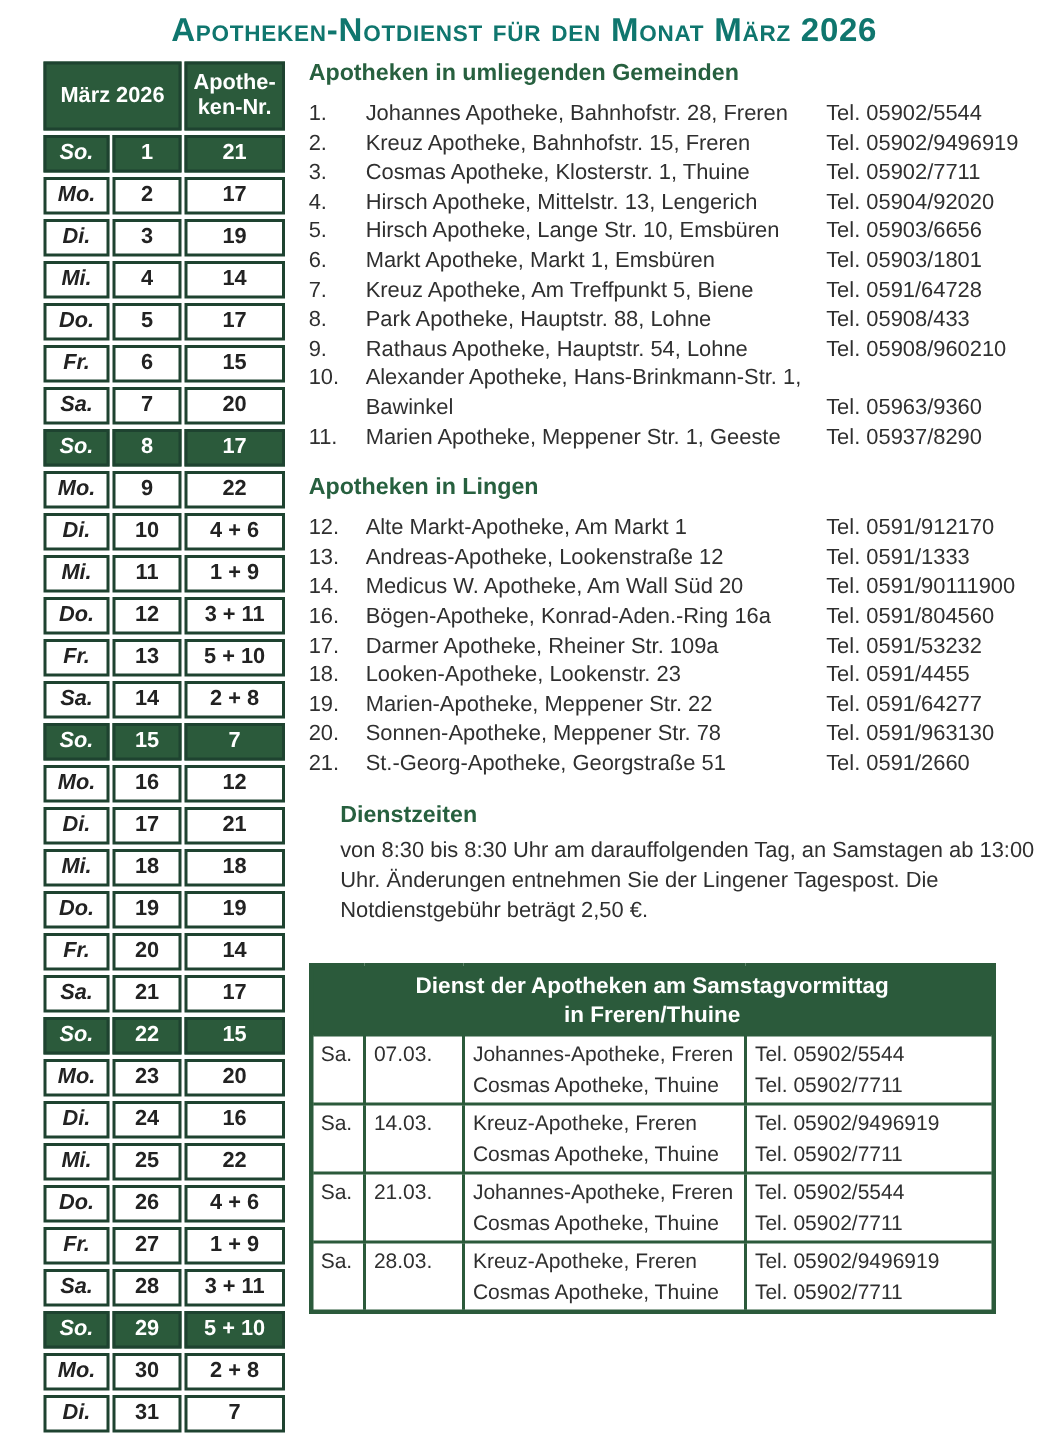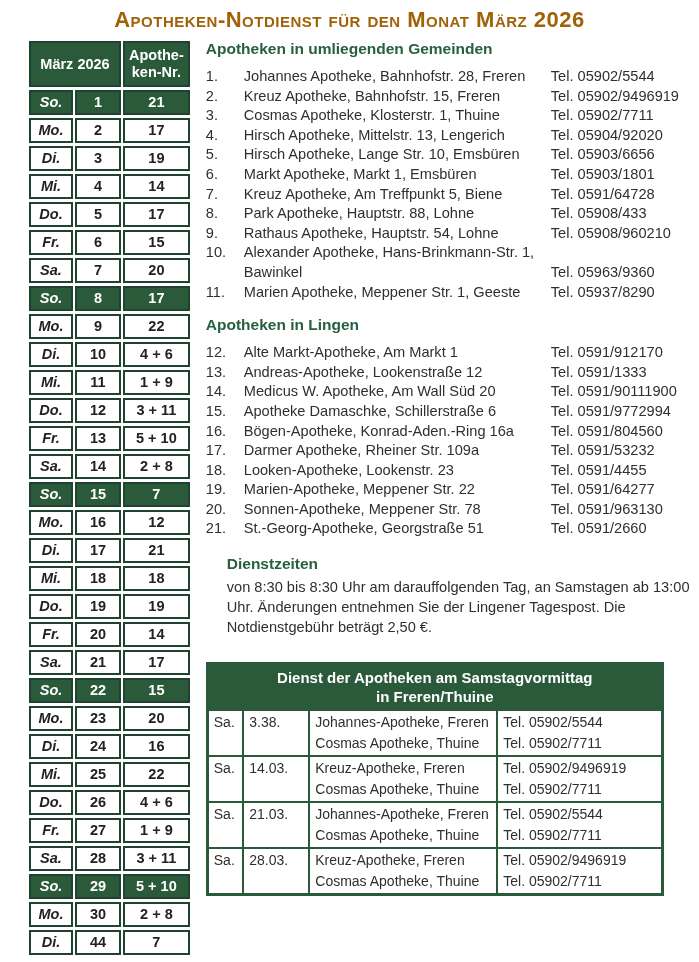--- a/index.html
+++ b/index.html
@@ -13,21 +13,21 @@
     width:699px;height:962px;overflow:hidden;
     font-family:"Liberation Sans",sans-serif;
     color:var(--text);
   }
   .page-title{
     text-align:center;
     font-variant:small-caps;
     font-weight:bold;
     font-size:22px;
     letter-spacing:.5px;
-    color:#a16207;
+    color:#0f766e;
     padding-top:7px;
     margin-bottom:5px;
   }
   .columns{display:flex;align-items:flex-start;padding-left:27px;}
 
   
   table.calendar{border-collapse:separate;border-spacing:2px 3px;}
   table.calendar th, table.calendar td{
     border:2px solid var(--border-dark);
     text-align:center;font-weight:bold;
@@ -239,21 +239,21 @@
           <td class="c-date">29</td>
           <td class="c-nr">5 + 10</td>
         </tr>
         <tr>
           <td class="c-day">Mo.</td>
           <td class="c-date">30</td>
           <td class="c-nr">2 + 8</td>
         </tr>
         <tr>
           <td class="c-day">Di.</td>
-          <td class="c-date">44</td>
+          <td class="c-date">31</td>
           <td class="c-nr">7</td>
         </tr>
       </tbody>
   </table>
 
   <div class="right-col">
 
     <div class="section">
       <div class="section-heading">Apotheken in umliegenden Gemeinden</div>
       <div>
@@ -354,27 +354,20 @@
               <div>Andreas-Apotheke, Lookenstraße 12</div>
             </span>
             <span class="ph-tel">Tel. 0591/1333</span>
           </div>
           <div class="ph-item">
             <span class="ph-num">14.</span>
             <span class="ph-name">
               <div>Medicus W. Apotheke, Am Wall Süd 20</div>
             </span>
             <span class="ph-tel">Tel. 0591/90111900</span>
-          </div>
-          <div class="ph-item">
-            <span class="ph-num">15.</span>
-            <span class="ph-name">
-              <div>Apotheke Damaschke, Schillerstraße 6</div>
-            </span>
-            <span class="ph-tel">Tel. 0591/9772994</span>
           </div>
           <div class="ph-item">
             <span class="ph-num">16.</span>
             <span class="ph-name">
               <div>Bögen-Apotheke, Konrad-Aden.-Ring 16a</div>
             </span>
             <span class="ph-tel">Tel. 0591/804560</span>
           </div>
           <div class="ph-item">
             <span class="ph-num">17.</span>
@@ -421,21 +414,21 @@
 
     <table class="sat">
       <thead>
         <tr>
           <th colspan="4"><span>Dienst der Apotheken am Samstagvormittag</span><br><span>in Freren/Thuine</span></th>
         </tr>
       </thead>
       <tbody id="sat-body">
           <tr>
             <td class="s-day">Sa.</td>
-            <td class="s-date">3.38.</td>
+            <td class="s-date">07.03.</td>
             <td class="s-names">
               <div>Johannes-Apotheke, Freren</div>
               <div>Cosmas Apotheke, Thuine</div>
             </td>
             <td class="s-tels">
               <div>Tel. 05902/5544</div>
               <div>Tel. 05902/7711</div>
             </td>
           </tr>
           <tr>

